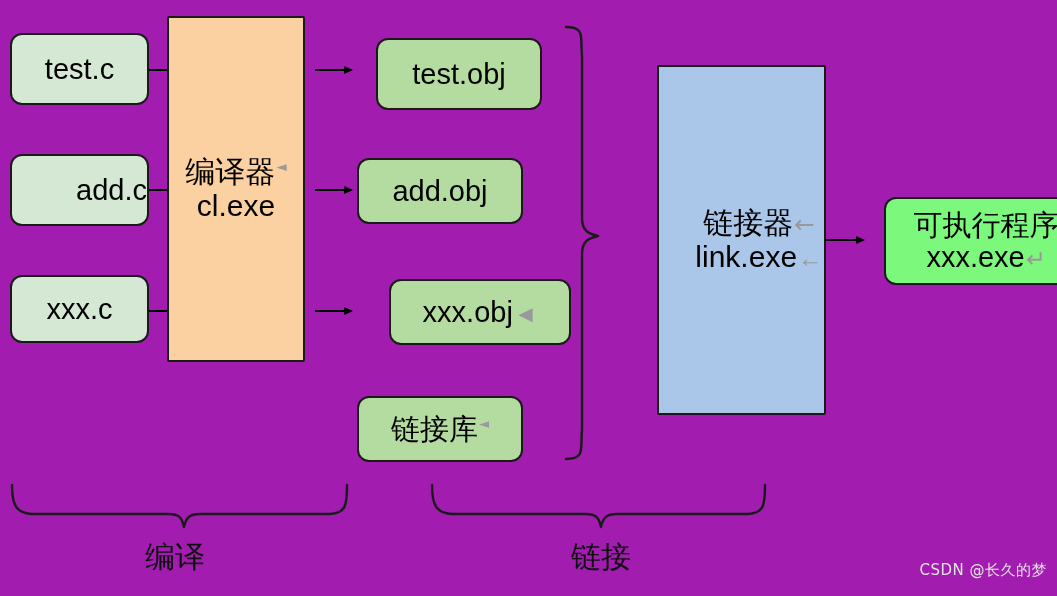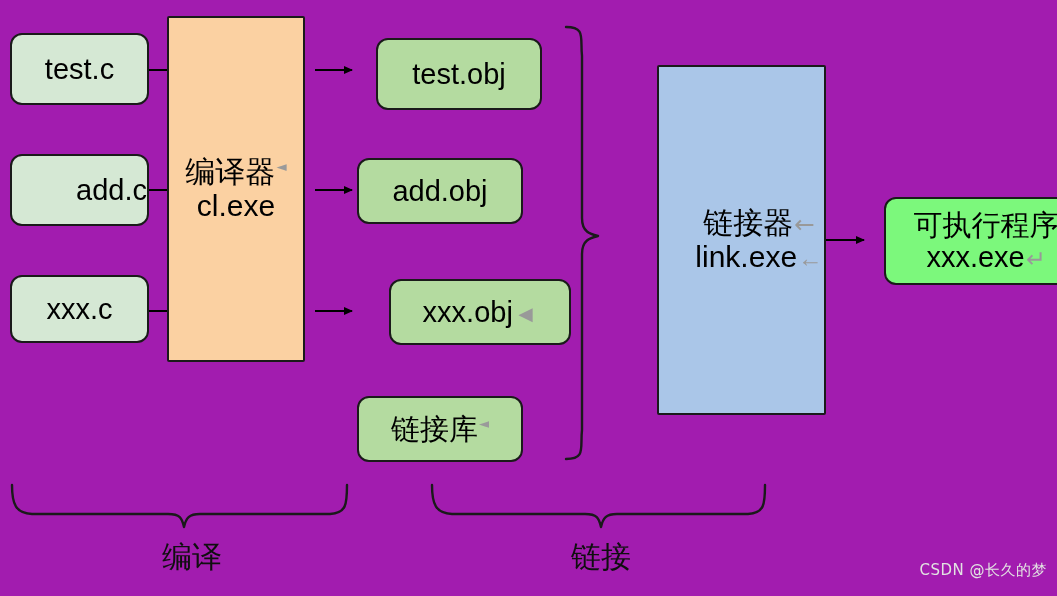--- a/index.html
+++ b/index.html
@@ -173,19 +173,19 @@
   <div class="node proc-blue" style="left:657px; top:65px; width:169px; height:350px;padding-left:35px;">
     <span class="line-cn"><span>链接器</span><span class="caret">←</span></span>
     <span class="line-en"><span>link.exe</span><span class="caret">←</span></span>
   </div>
 
   <div class="node exe-node" style="left:868px; top:197px; width:204px; height:88px;margin-left:16px;">
     <span class="line-cn">可执行程序</span>
     <span class="line-en"><span>xxx.exe</span><span class="caret">↵</span></span>
   </div>
 
-  <div class="phase-label" style="left:147px; top:537px; width:90px;">编译</div>
+  <div class="phase-label" style="left:130px; top:537px; width:90px;">编译</div>
 
   <div class="phase-label" style="left:556px; top:537px; width:90px;">链接</div>
 
   <div class="watermark">CSDN @长久的梦</div>
 
 </div>
 
 </body></html>

